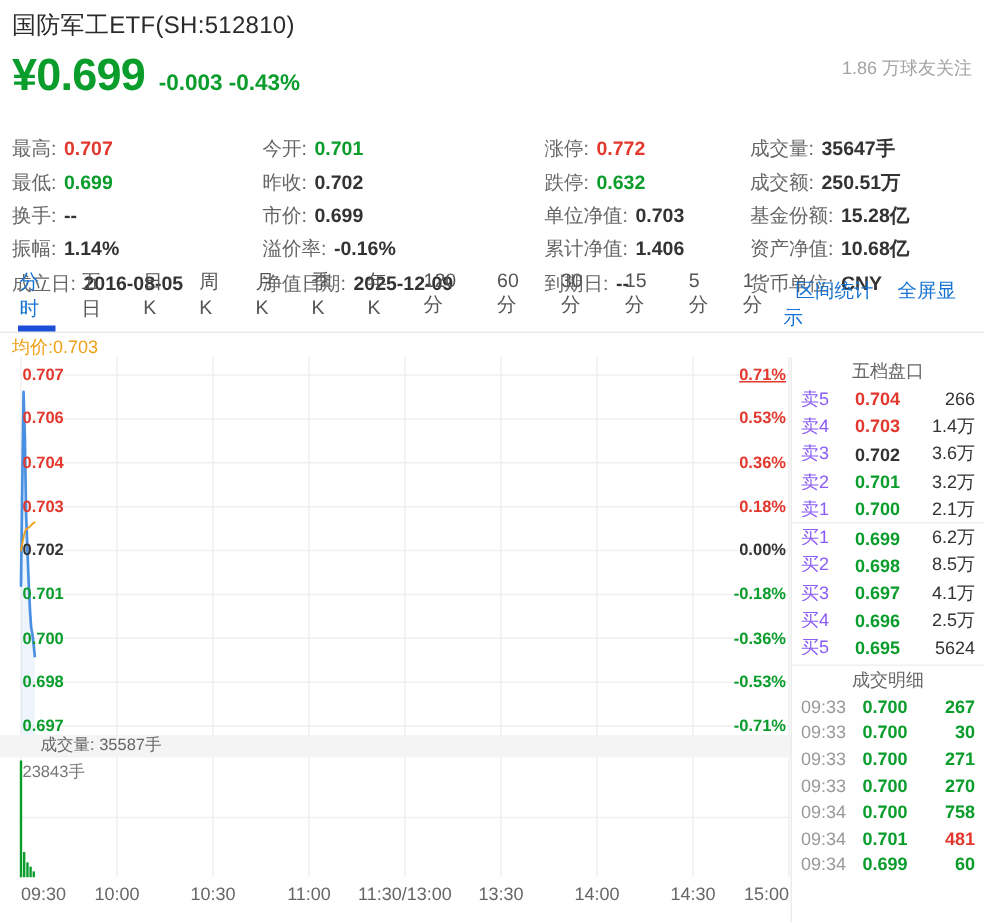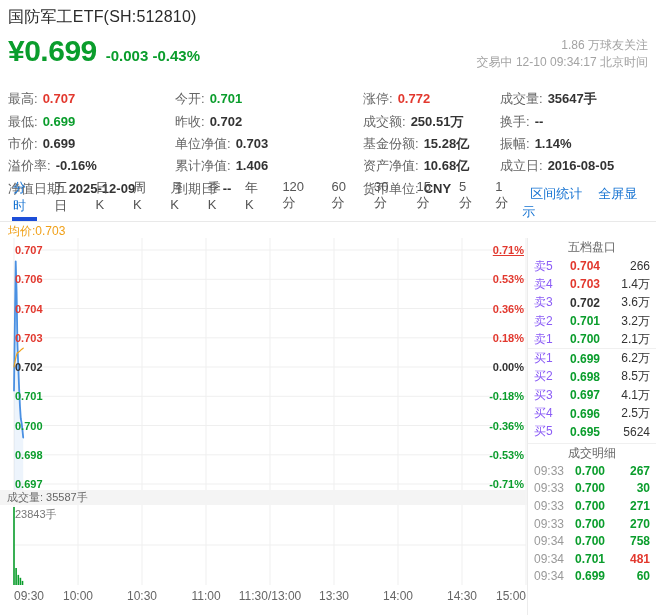--- a/index.html
+++ b/index.html
@@ -25,21 +25,21 @@
   .tab.active{color:#1673d2;border-bottom:4px solid #1d4ed8;padding-bottom:2px}
   .tlinks{margin-left:auto;margin-right:6px}
   .tlink{color:#1673d2;margin:0 8px;cursor:pointer}
   .legend{position:absolute;top:223px;left:8px;font-size:12px;display:flex;gap:11px}
   .chart-region{position:absolute;top:238px;left:0;width:656px;height:377px;display:flex}
   .chart-col{width:527px;flex:0 0 527px}
   .price-pane{position:relative;width:527px;height:252px}
   .price-pane svg,.vol-pane svg{position:absolute;left:0;top:0}
   .yl{position:absolute;left:15px;font-size:11px;line-height:12px;font-weight:bold}
   .yr{position:absolute;right:3px;font-size:11px;line-height:12px;font-weight:bold;text-align:right}
-  .vol-strip{height:15px;background:#f4f4f4;font-size:11px;color:#666;line-height:15px;padding-left:7px}
+  .vol-strip{height:15px;background:#f4f4f4;font-size:11px;color:#666;line-height:15px;padding-left:27px}
   .vol-pane{position:relative;width:527px;height:80px}
   .vol-max{position:absolute;left:15px;top:2px;font-size:11px;color:#777}
   .x-axis{position:relative;height:20px;font-size:12px;color:#666}
   .xl{position:absolute;top:4px;white-space:nowrap}
   .right-panel{width:128px;flex:0 0 128px;border-left:1px solid #ececec;font-size:12px}
   .rp-header{height:19px;line-height:19px;text-align:center;color:#666}
   .ob-row{display:flex;height:18.3px;align-items:center;padding:0 6px}
   .obl{width:30px;color:#8b5cf6}
   .obp{flex:1;text-align:center;font-weight:bold}
   .obv{width:44px;text-align:right;color:#333}
@@ -55,30 +55,30 @@
 
 <div class="title">国防军工ETF(SH:512810)</div>
 
 <div class="price-row">
   <span class="price-big" style="color: rgb(10, 157, 44);">¥0.699</span>
   <span class="change" style="color: rgb(10, 157, 44);">-0.003 -0.43%</span>
 </div>
 
 <div class="top-right">
   <div>1.86 万球友关注</div>
-  <div>交易中 12-10 09:34:17 北京时间</div>
 </div>
 
 <div class="stats">
     <div class="stat"><span class="sl">最高:</span><span class="sv" style="color: rgb(226, 56, 46);">0.707</span></div>
     <div class="stat"><span class="sl">今开:</span><span class="sv" style="color: rgb(10, 157, 44);">0.701</span></div>
     <div class="stat"><span class="sl">涨停:</span><span class="sv" style="color: rgb(226, 56, 46);">0.772</span></div>
     <div class="stat"><span class="sl">成交量:</span><span class="sv" style="color: rgb(51, 51, 51);">35647手</span></div>
     <div class="stat"><span class="sl">最低:</span><span class="sv" style="color: rgb(10, 157, 44);">0.699</span></div>
     <div class="stat"><span class="sl">昨收:</span><span class="sv" style="color: rgb(51, 51, 51);">0.702</span></div>
+    <div class="stat"><span class="sl">跌停:</span><span class="sv" style="color: rgb(10, 157, 44);">0.632</span></div>
     <div class="stat"><span class="sl">成交额:</span><span class="sv" style="color: rgb(51, 51, 51);">250.51万</span></div>
     <div class="stat"><span class="sl">换手:</span><span class="sv" style="color: rgb(51, 51, 51);">--</span></div>
     <div class="stat"><span class="sl">市价:</span><span class="sv" style="color: rgb(51, 51, 51);">0.699</span></div>
     <div class="stat"><span class="sl">单位净值:</span><span class="sv" style="color: rgb(51, 51, 51);">0.703</span></div>
     <div class="stat"><span class="sl">基金份额:</span><span class="sv" style="color: rgb(51, 51, 51);">15.28亿</span></div>
     <div class="stat"><span class="sl">振幅:</span><span class="sv" style="color: rgb(51, 51, 51);">1.14%</span></div>
     <div class="stat"><span class="sl">溢价率:</span><span class="sv" style="color: rgb(51, 51, 51);">-0.16%</span></div>
     <div class="stat"><span class="sl">累计净值:</span><span class="sv" style="color: rgb(51, 51, 51);">1.406</span></div>
     <div class="stat"><span class="sl">资产净值:</span><span class="sv" style="color: rgb(51, 51, 51);">10.68亿</span></div>
     <div class="stat"><span class="sl">成立日:</span><span class="sv" style="color: rgb(51, 51, 51);">2016-08-05</span></div>

